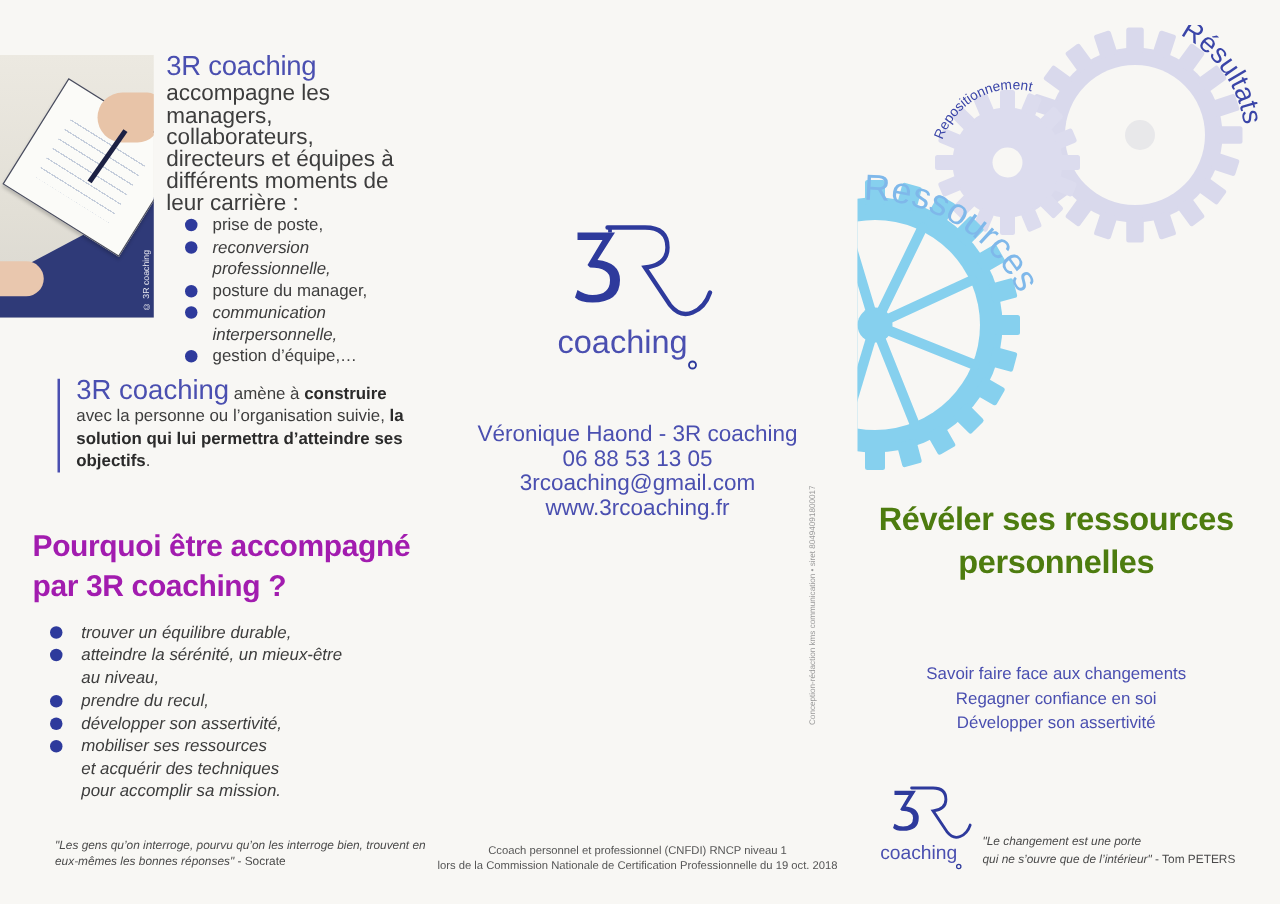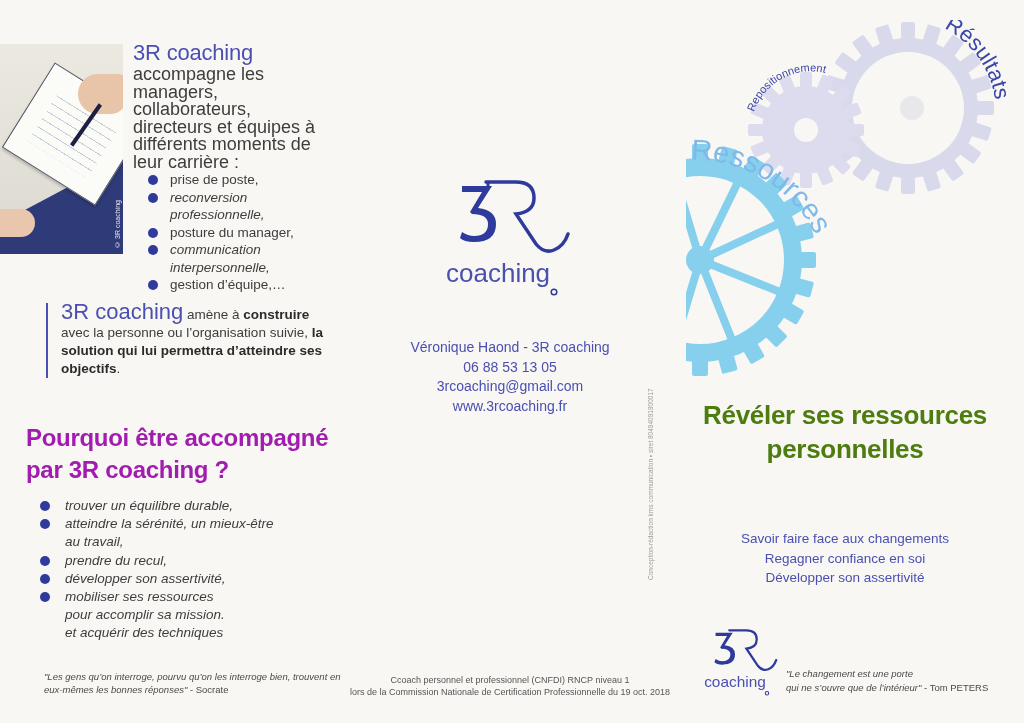--- a/index.html
+++ b/index.html
@@ -85,21 +85,21 @@
   .quote-left {
     left: 44px; top: 670px; width: 300px;
     font-size: 9.5px; line-height: 13px; color: #4a4a4a; font-style: italic;
   }
   .quote-left .author { font-style: normal; }
 
   
   .logo-mid { left: 440px; top: 168px; width: 140px; height: 130px; }
   .contact {
     left: 380px; top: 338px; width: 260px; text-align: center;
-    font-size: 14px; line-height: 19.5px; color: #4a4fb0;
+    font-size: 18px; line-height: 19.5px; color: #4a4fb0;
   }
   .credit-vertical {
     left: 647px; top: 365px; height: 215px; width: 14px;
     writing-mode: vertical-rl; transform: rotate(180deg);
     font-size: 6.5px; color: #9a9a9a; white-space: nowrap; text-align: left;
   }
   .cert {
     left: 340px; top: 674px; width: 340px; text-align: center;
     font-size: 9px; line-height: 12px; color: #555;
   }
@@ -162,35 +162,35 @@
 <h2 class="abs why-title">Pourquoi être accompagné par 3R coaching ?</h2>
 
 <ul class="abs bullets why-list">
   <li>
       <span class="dot"></span>
       <span class="cont">trouver un équilibre durable,</span>
     </li>
   <li>
       <span class="dot"></span>
       <span class="cont">atteindre la sérénité, un mieux-être</span>
-      <span class="cont">au travail,</span>
+      <span class="cont">au niveau,</span>
     </li>
   <li>
       <span class="dot"></span>
       <span class="cont">prendre du recul,</span>
     </li>
   <li>
       <span class="dot"></span>
       <span class="cont">développer son assertivité,</span>
     </li>
   <li>
       <span class="dot"></span>
       <span class="cont">mobiliser ses ressources</span>
+      <span class="cont">et acquérir des techniques</span>
       <span class="cont">pour accomplir sa mission.</span>
-      <span class="cont">et acquérir des techniques</span>
     </li>
 </ul>
 
 <p class="abs quote-left">
   <span>"Les gens qu’on interroge, pourvu qu’on les interroge bien, trouvent en eux-mêmes les bonnes réponses"</span><span class="author"> - Socrate</span>
 </p>
 
 <div class="abs logo-mid">
   <svg width="140" height="130" viewBox="0 0 140 130">
 

